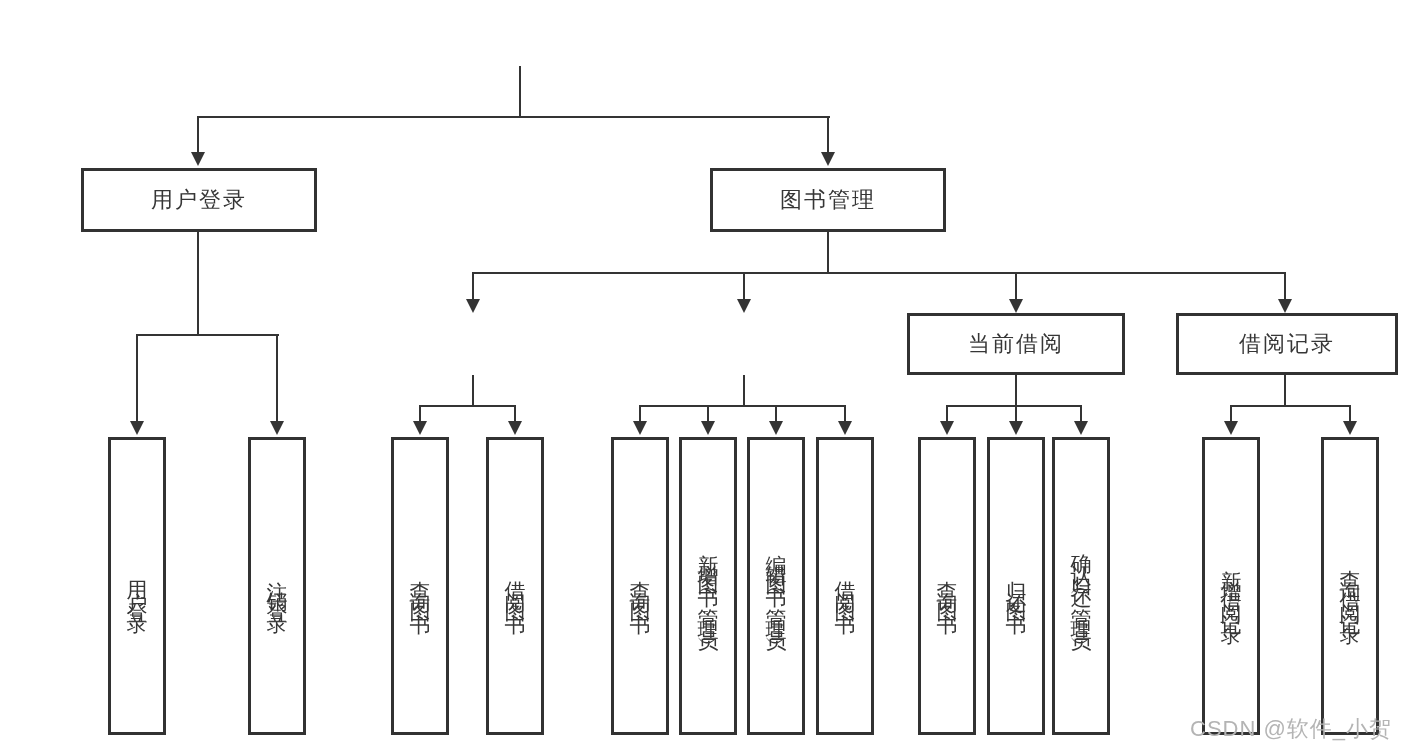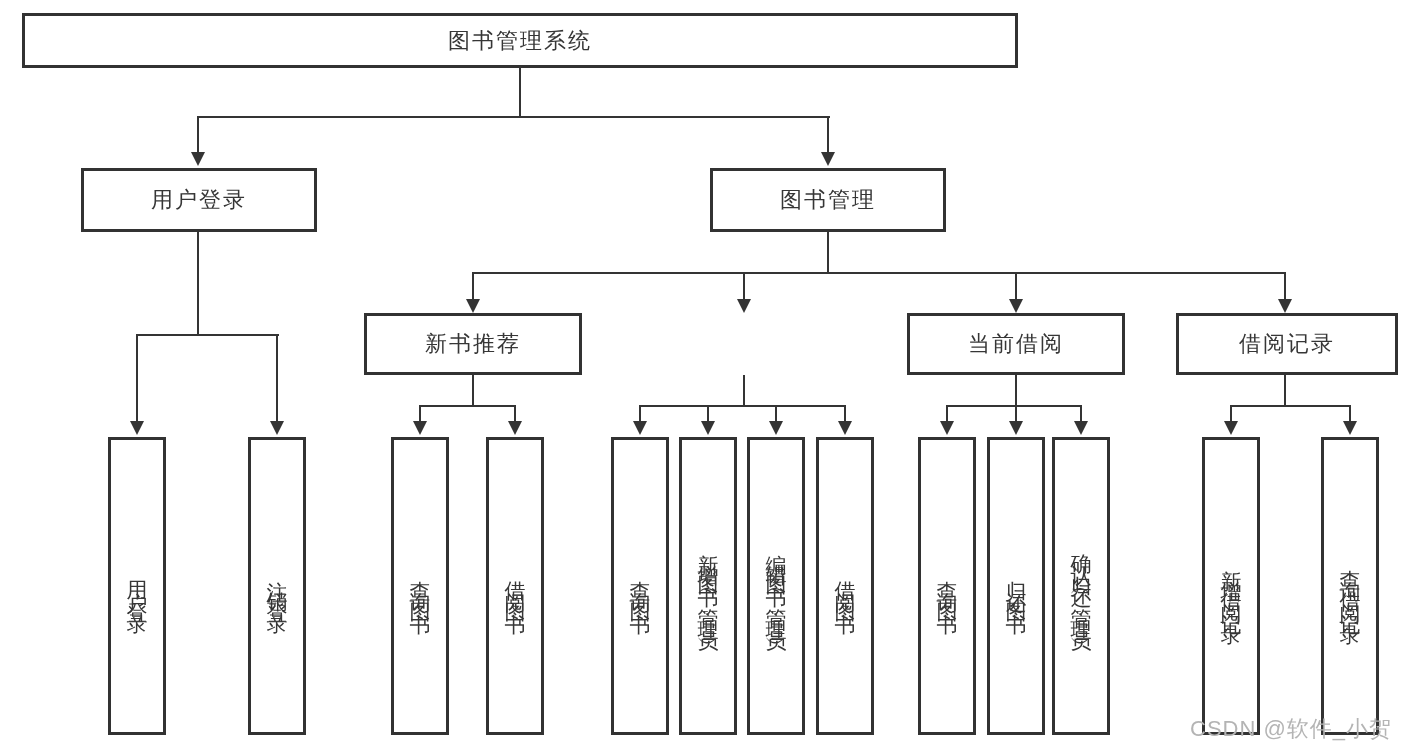--- a/index.html
+++ b/index.html
@@ -47,23 +47,20 @@
     letter-spacing: 1px;
     color: #b4b4b4;
     z-index: 5;
   }
 </style>
 </head>
 <body>
 
 <div class="canvas">
 
-  <div class="box" style="left:22px; top:13px; width:996px; height:55px;">
-    <span>图书管理系统</span>
-  </div>
 
   <div class="line" style="left:519px; top:66px; width:2px; height:52px;"></div>
   <div class="line" style="left:197px; top:116px; width:633px; height:2px;"></div>
   <div class="line" style="left:197px; top:116px; width:2px; height:38px;"></div>
   <div class="arrow" style="left:191px; top:152px;"></div>
   <div class="line" style="left:827px; top:116px; width:2px; height:38px;"></div>
   <div class="arrow" style="left:821px; top:152px;"></div>
 
   <div class="box" style="left:81px; top:168px; width:236px; height:64px;">
     <span>用户登录</span>
@@ -83,23 +80,20 @@
   <div class="line" style="left:472px; top:272px; width:814px; height:2px;"></div>
   <div class="line" style="left:472px; top:272px; width:2px; height:27px;"></div>
   <div class="arrow" style="left:466px; top:299px;"></div>
   <div class="line" style="left:743px; top:272px; width:2px; height:27px;"></div>
   <div class="arrow" style="left:737px; top:299px;"></div>
   <div class="line" style="left:1015px; top:272px; width:2px; height:27px;"></div>
   <div class="arrow" style="left:1009px; top:299px;"></div>
   <div class="line" style="left:1284px; top:272px; width:2px; height:27px;"></div>
   <div class="arrow" style="left:1278px; top:299px;"></div>
 
-  <div class="box" style="left:364px; top:313px; width:218px; height:62px;">
-    <span>新书推荐</span>
-  </div>
   <div class="box" style="left:907px; top:313px; width:218px; height:62px;">
     <span>当前借阅</span>
   </div>
   <div class="box" style="left:1176px; top:313px; width:222px; height:62px;">
     <span>借阅记录</span>
   </div>
 
   <div class="line" style="left:472px; top:375px; width:2px; height:31px;"></div>
   <div class="line" style="left:419px; top:405px; width:97px; height:2px;"></div>
   <div class="line" style="left:419px; top:405px; width:2px; height:16px;"></div>

